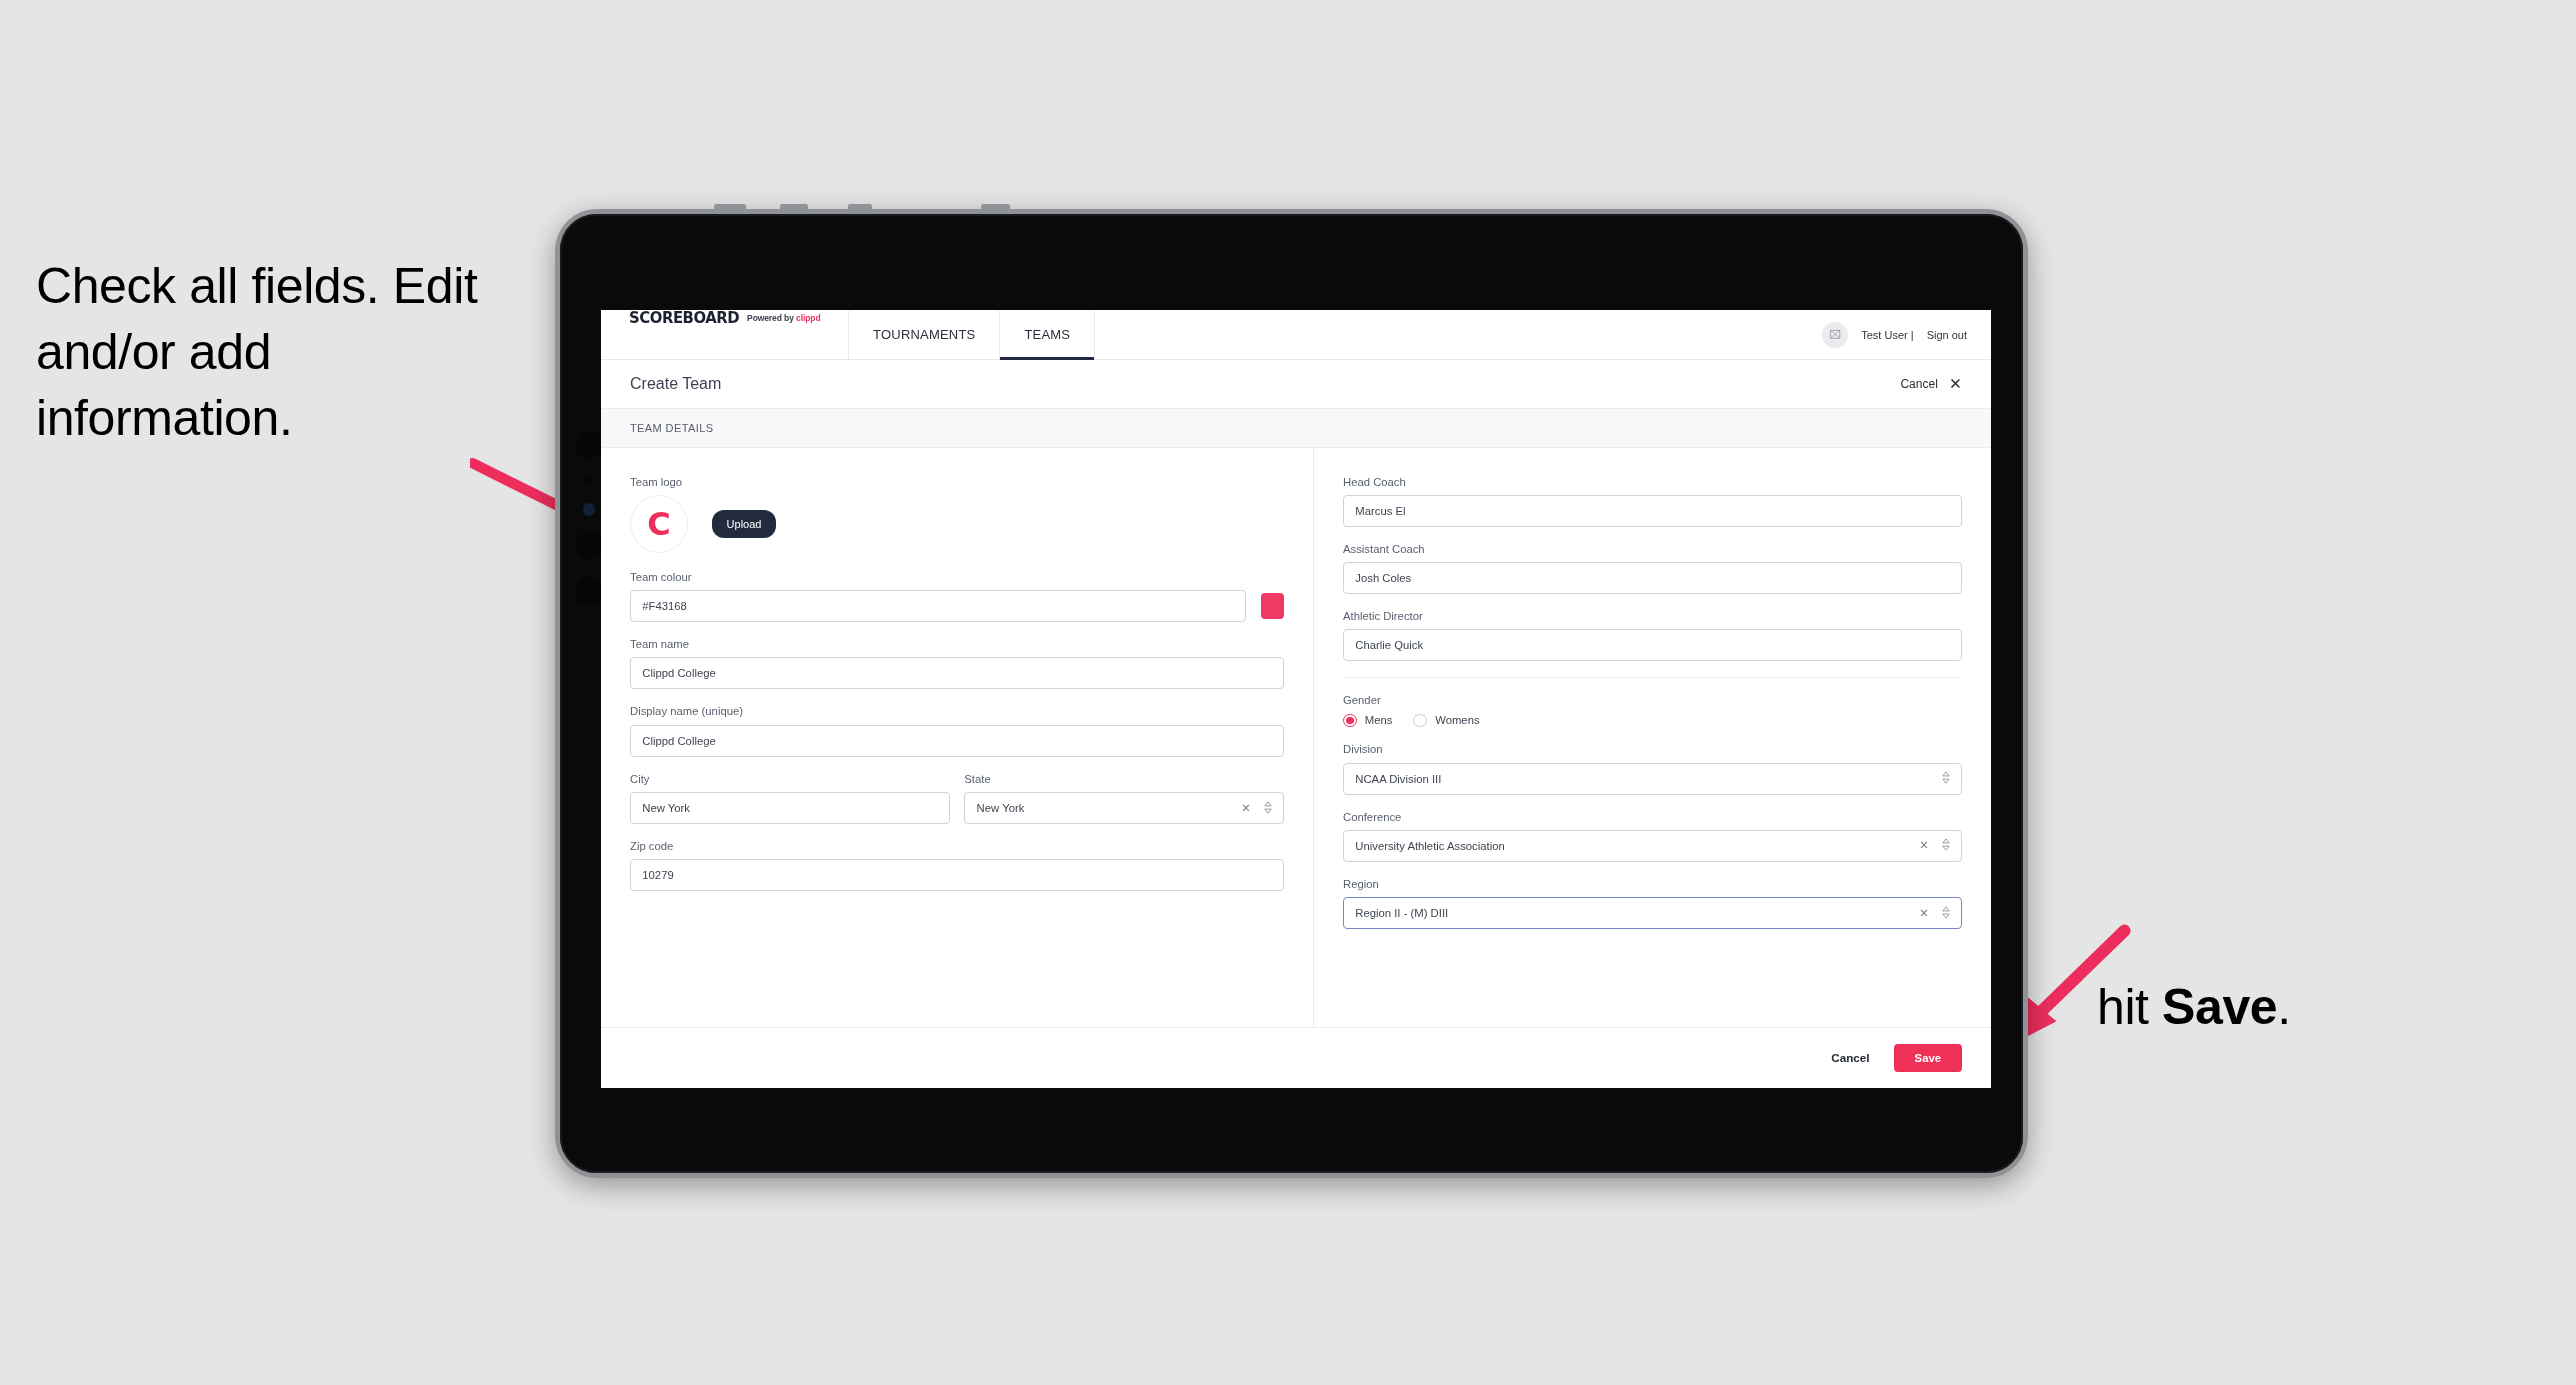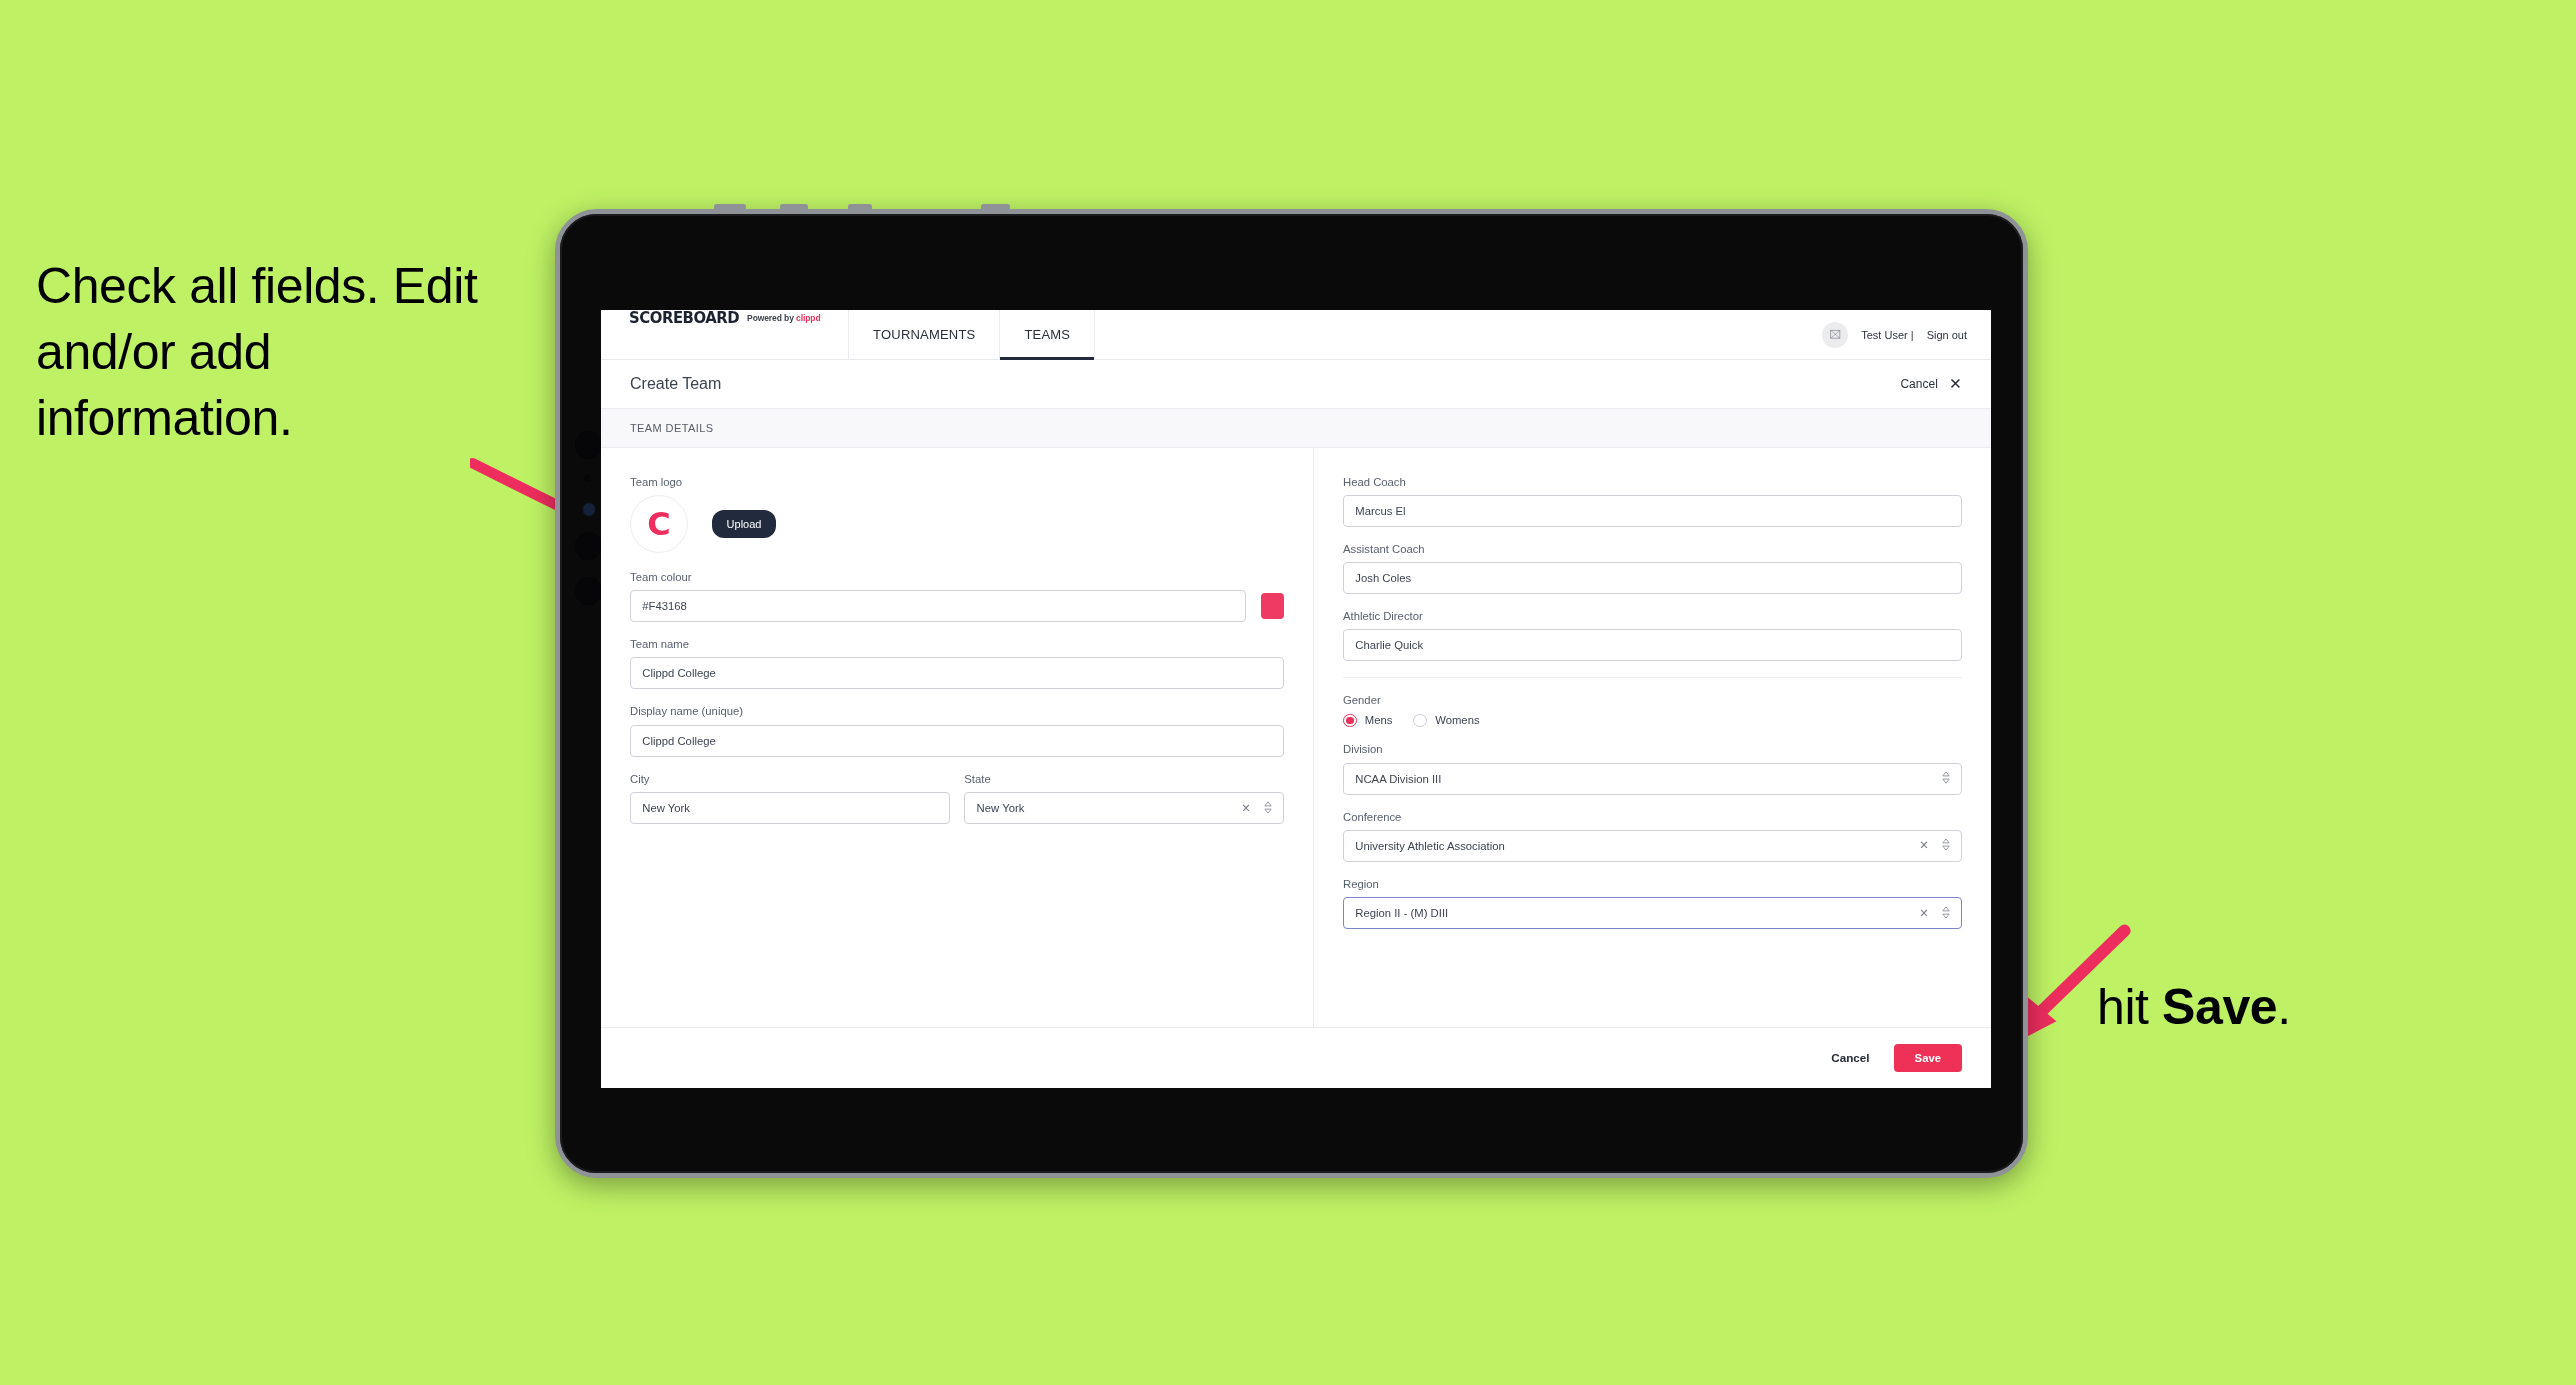--- a/index.html
+++ b/index.html
@@ -2,21 +2,21 @@
 <html style="font-size:13px"><head>
 <meta charset="utf-8">
 <style>
   * { box-sizing: border-box; margin: 0; padding: 0; }
   html, body {
     width: 2576px; height: 1386px;
     background: #ffffff;
     font-family: "Liberation Sans", sans-serif;
     overflow: hidden;
   }
-  .stage { position: relative; width: 2576px; height: 1386px; background: #bef264; }
+  .stage { position: relative; width: 2576px; height: 1386px; background: #e5e5e5; }
 
   
   .annot {
     position: absolute;
     color: #000;
     font-family: "Liberation Sans", sans-serif;
     font-weight: 400;
     line-height: 1.32;
     letter-spacing: -0.4px;
     white-space: pre-line;
@@ -326,20 +326,26 @@
                     <svg width="8" height="13" viewBox="0 0 10 16" aria-hidden="true">
                       <path d="M5 1 L9 6 H1 Z" fill="none" stroke="#8a8f99" stroke-width="1.1"></path>
                       <path d="M5 15 L9 10 H1 Z" fill="none" stroke="#8a8f99" stroke-width="1.1"></path>
                     </svg>
                   </span>
                 </span>
               </div>
             </div>
           </div>
 
+          <div class="fld">
+            <div class="lbl">Zip code</div>
+            <div class="inp">
+              <span class="val">10279</span>
+            </div>
+          </div>
 
         </div>
 
         <div class="col col-right">
 
           <div class="fld">
             <div class="lbl">Head Coach</div>
             <div class="inp">
               <span class="val">Marcus El</span>
             </div>

